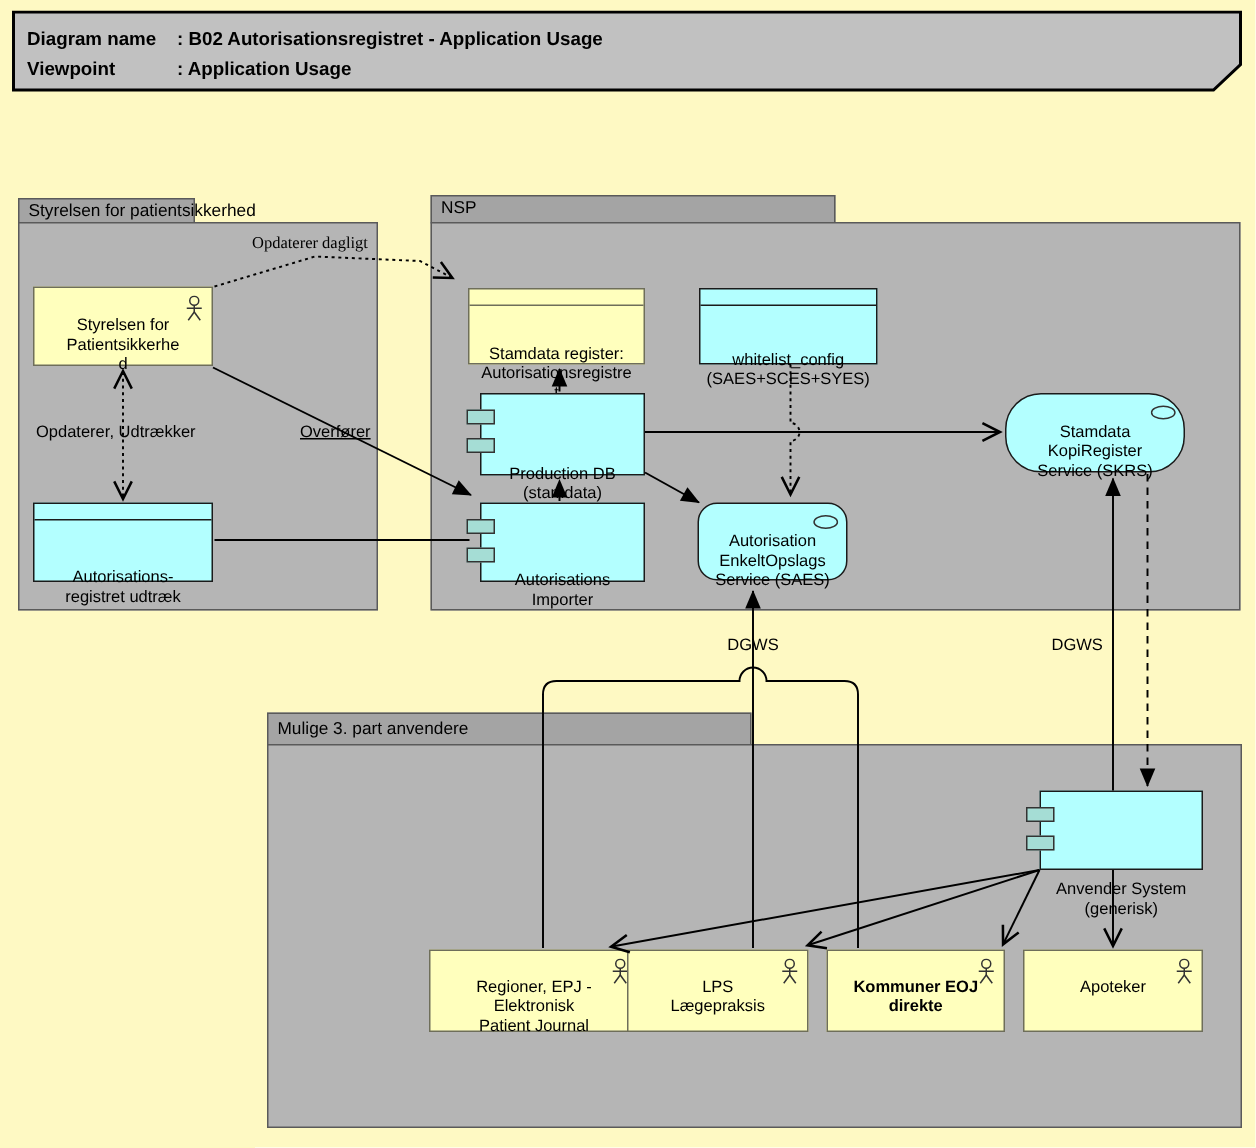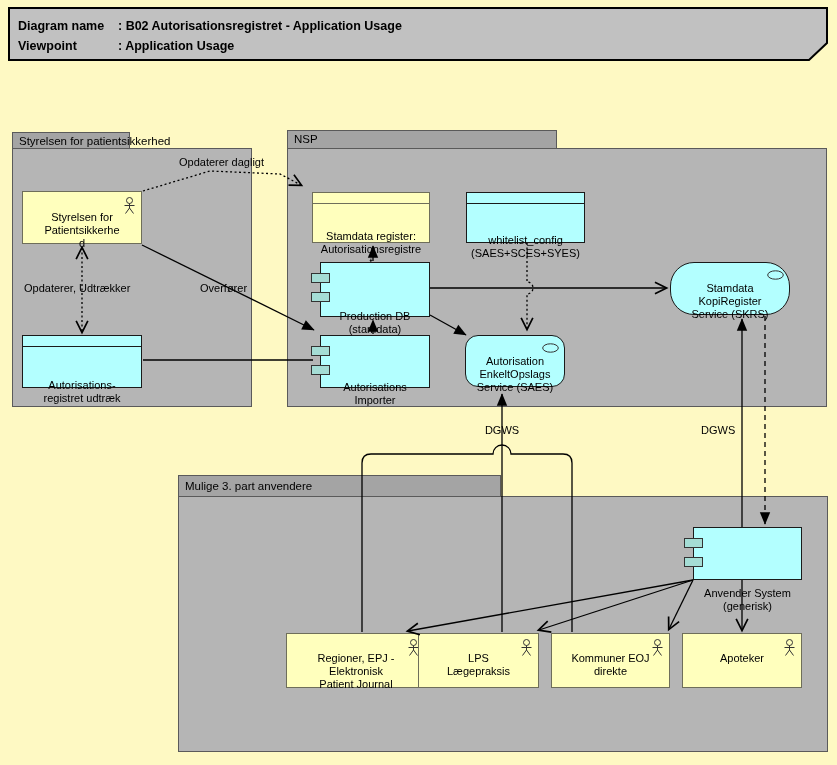--- a/index.html
+++ b/index.html
@@ -162,21 +162,21 @@
       <g stroke="#333" fill="none">
           <circle cx="5.5" cy="3.5" r="3"></circle>
           <line x1="5.5" y1="6.5" x2="5.5" y2="11"></line>
           <line x1="0.5" y1="8.5" x2="10.5" y2="8.5"></line>
           <line x1="5.5" y1="11" x2="1.5" y2="16.5"></line>
           <line x1="5.5" y1="11" x2="9.5" y2="16.5"></line>
         </g>
     </svg>
   </div>
 
-  <div class="abs node yellow" style="left:551px;top:633px;width:119px;height:55px;padding-top:5px;">
+  <div class="abs node yellow" style="left:551px;top:633px;width:119px;height:55px;padding-top:5px;font-weight:bold;">
     <span>Kommuner EOJ
 direkte</span>
     <svg class="icon-tr" width="11" height="18">
       <g stroke="#333" fill="none">
           <circle cx="5.5" cy="3.5" r="3"></circle>
           <line x1="5.5" y1="6.5" x2="5.5" y2="11"></line>
           <line x1="0.5" y1="8.5" x2="10.5" y2="8.5"></line>
           <line x1="5.5" y1="11" x2="1.5" y2="16.5"></line>
           <line x1="5.5" y1="11" x2="9.5" y2="16.5"></line>
         </g>
@@ -219,19 +219,19 @@
       <path d="M502,632 L502,394" marker-end="url(#af)"></path>
       <path d="M693,580 L408,631" marker-end="url(#ao)"></path>
       <path d="M693,580 L539,630" marker-end="url(#ao)"></path>
       <path d="M693,580 L669,629" marker-end="url(#ao)"></path>
       <path d="M742,580 L742,630" marker-end="url(#ao)"></path>
       <path d="M742,527 L742,319" marker-end="url(#af)"></path>
       <path d="M765,316 L765,524" stroke-dasharray="5,4" marker-end="url(#af)"></path>
     </g>
   </svg>
 
-  <div class="elabel" style="left:179px;top:156px;">Opdaterer dagligt</div>
+  <div class="elabel" style="left:168px;top:156px;font-family:Liberation Serif, serif;">Opdaterer dagligt</div>
   <div class="elabel" style="left:24px;top:282px;">Opdaterer, Udtrækker</div>
-  <div class="elabel" style="left:200px;top:282px;">Overfører</div>
+  <div class="elabel" style="left:200px;top:282px;text-decoration:underline;">Overfører</div>
   <div class="elabel" style="left:502px;top:424px;transform:translateX(-50%);">DGWS</div>
   <div class="elabel" style="left:701px;top:424px;">DGWS</div>
 
 </div>
 
 </body></html>

